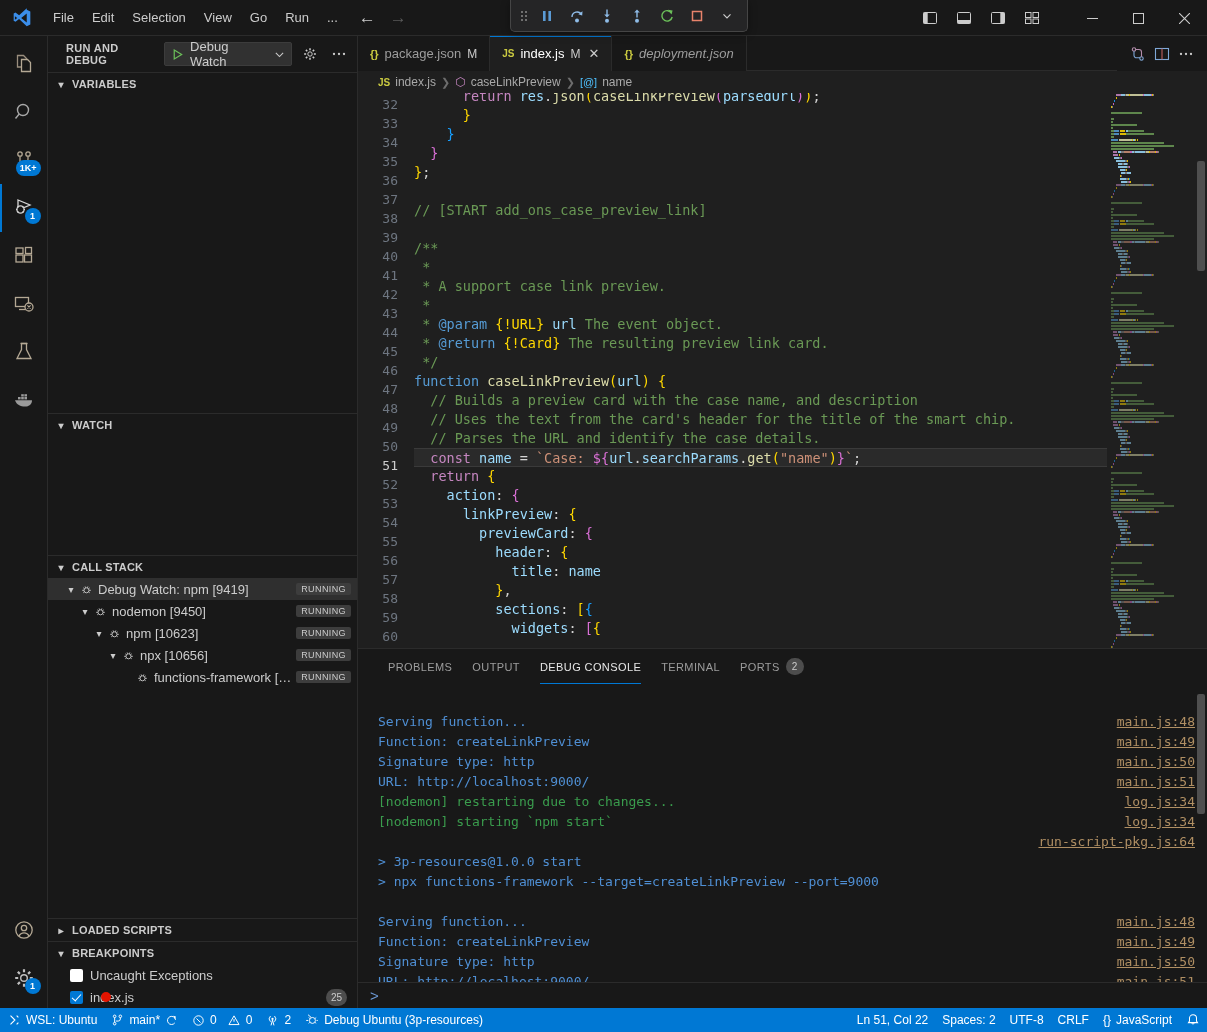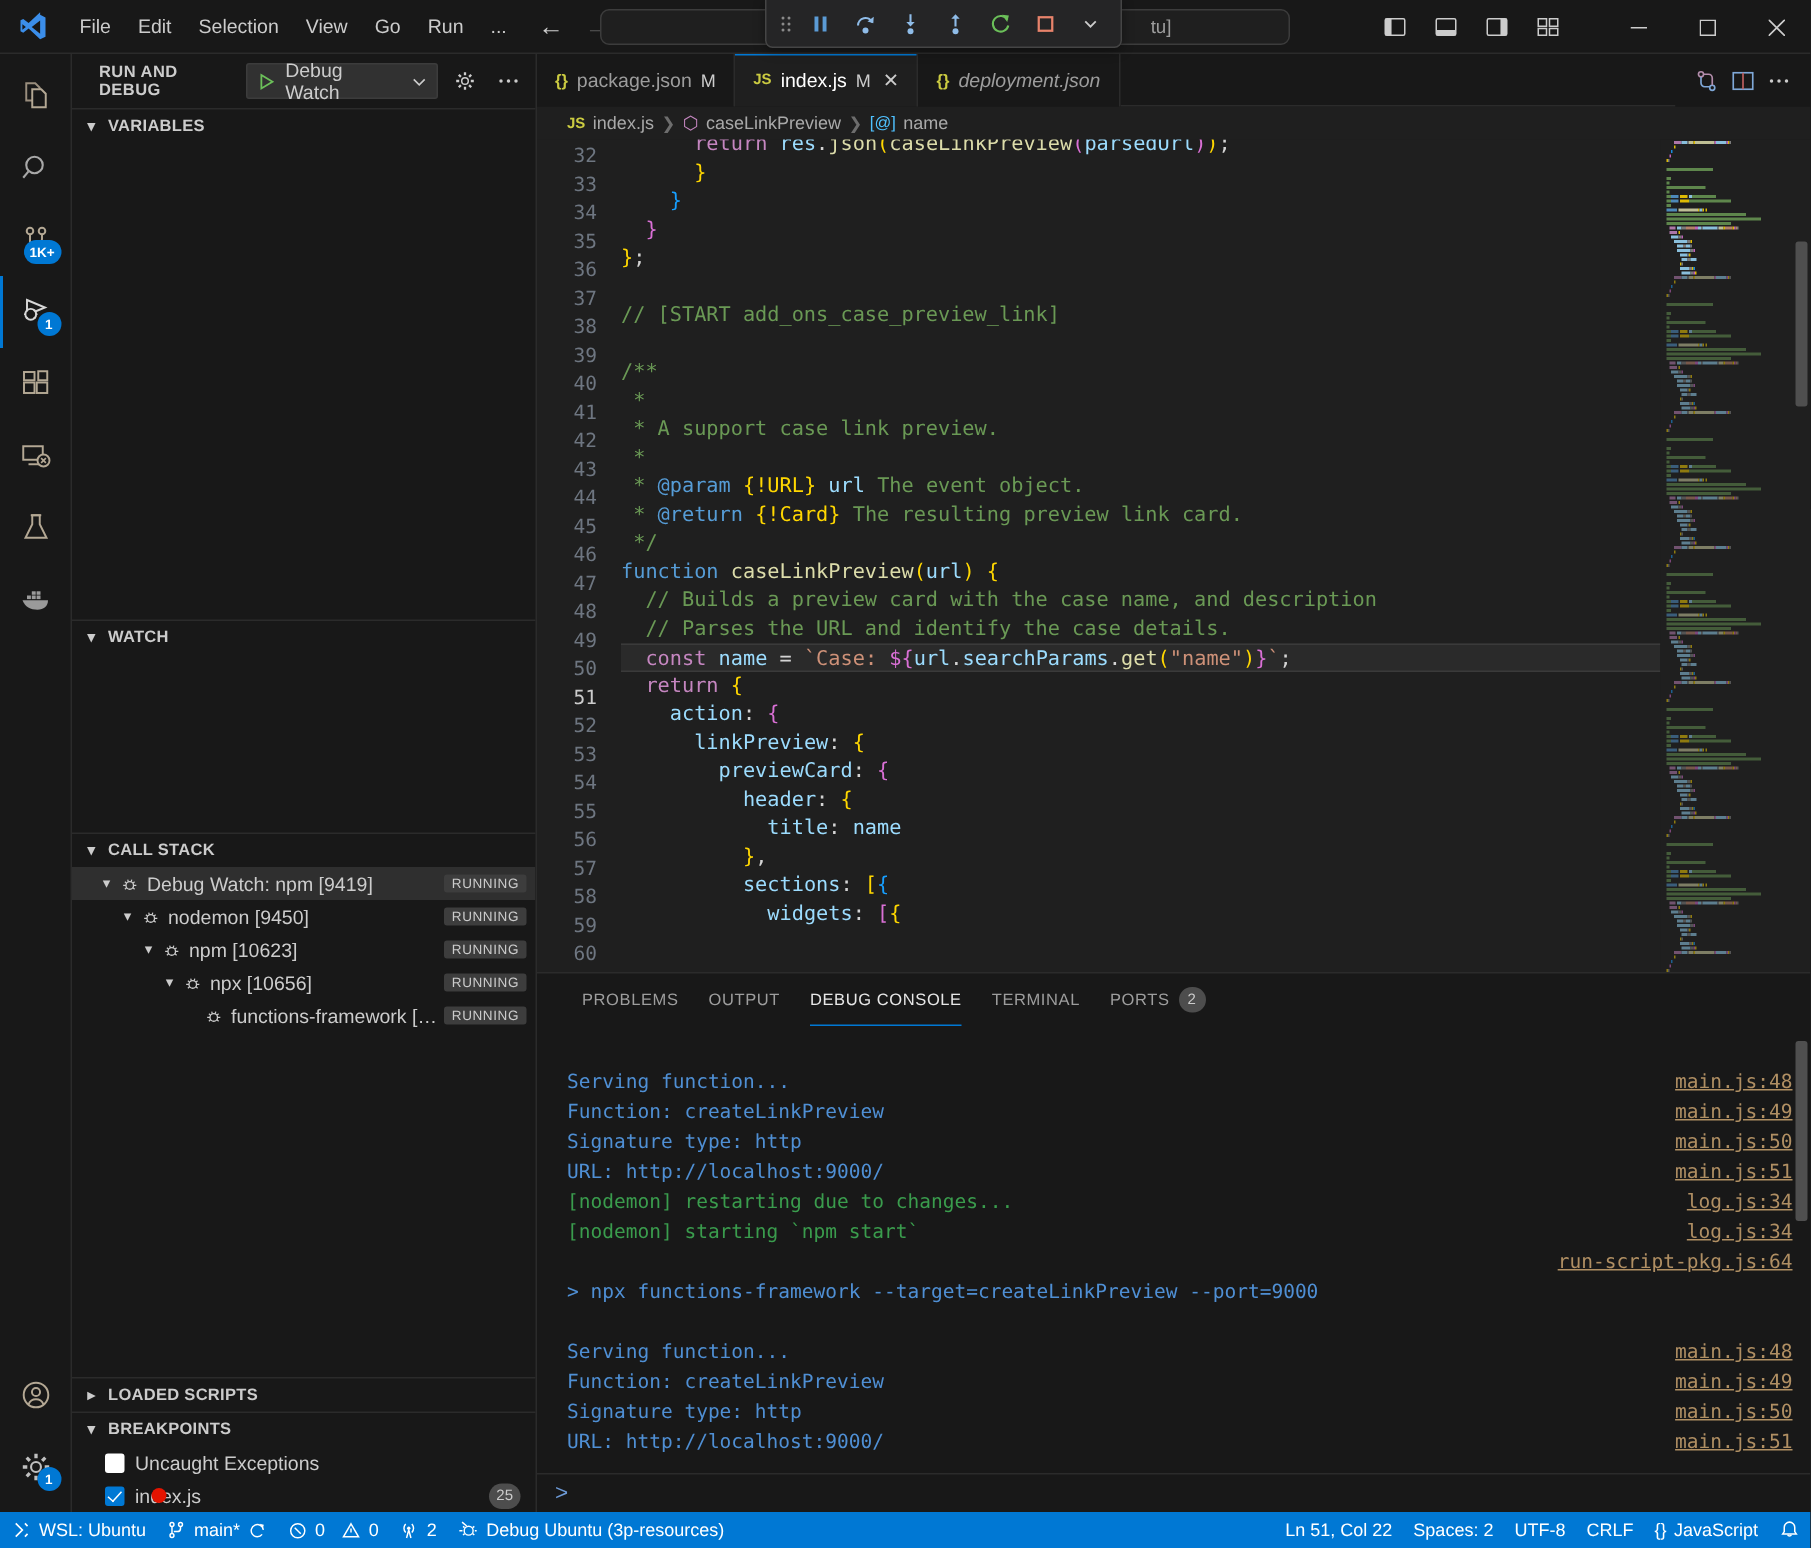--- a/index.html
+++ b/index.html
@@ -245,23 +245,20 @@
       <div class="menu-item">Edit</div>
       <div class="menu-item">Selection</div>
       <div class="menu-item">View</div>
       <div class="menu-item">Go</div>
       <div class="menu-item">Run</div>
       <div class="menu-item">...</div>
     </div>
     <div class="nav-arrows">
       <span class="nav-arrow">←</span>
       <span class="nav-arrow dim">→</span>
-    </div>
-    <div class="command-center">
-      <span class="cc-text">tu]</span>
     </div>
 
     <div class="layout-icons">
       <div class="layout-icon">
         <svg width="16" height="16" viewBox="0 0 16 16">
             <rect x="1.5" y="2.5" width="13" height="11" rx="1" fill="none" stroke="#cccccc"></rect>
             <rect x="1.5" y="2.5" width="4.2" height="11" fill="#cccccc"></rect>
           </svg>
       </div>
       <div class="layout-icon">
@@ -686,20 +683,21 @@
               <div class="cl">&nbsp;</div>
               <div class="cl"><span class="cmt">/**</span></div>
               <div class="cl"><span class="cmt"> *</span></div>
               <div class="cl"><span class="cmt"> * A support case link preview.</span></div>
               <div class="cl"><span class="cmt"> *</span></div>
               <div class="cl"><span class="cmt"> * </span><span class="jsdoc-t">@param</span><span> </span><span class="jsdoc-ty">{!URL}</span><span> </span><span class="jsdoc-n">url</span><span class="cmt"> The event object.</span></div>
               <div class="cl"><span class="cmt"> * </span><span class="jsdoc-t">@return</span><span> </span><span class="jsdoc-ty">{!Card}</span><span class="cmt"> The resulting preview link card.</span></div>
               <div class="cl"><span class="cmt"> */</span></div>
               <div class="cl"><span class="kw2">function</span><span> </span><span class="fn">caseLinkPreview</span><span class="b1">(</span><span class="var">url</span><span class="b1">)</span><span> </span><span class="b1">{</span></div>
               <div class="cl"><span class="cmt">  // Builds a preview card with the case name, and description</span></div>
+              <div class="cl"><span class="cmt">  // Uses the text from the card's header for the title of the smart chip.</span></div>
               <div class="cl"><span class="cmt">  // Parses the URL and identify the case details.</span></div>
               <div class="cl highlight"><span>  </span><span class="kw">const</span><span> </span><span class="var">name</span><span> = </span><span class="str">`Case: </span><span class="b2">${</span><span class="var">url</span><span>.</span><span class="prop">searchParams</span><span>.</span><span class="fn">get</span><span class="b1">(</span><span class="str">"name"</span><span class="b1">)</span><span class="b2">}</span><span class="str">`</span><span>;</span></div>
               <div class="cl"><span>  </span><span class="kw">return</span><span> </span><span class="b1">{</span></div>
               <div class="cl"><span>    </span><span class="var">action</span><span>: </span><span class="b2">{</span></div>
               <div class="cl"><span>      </span><span class="var">linkPreview</span><span>: </span><span class="b1">{</span></div>
               <div class="cl"><span>        </span><span class="var">previewCard</span><span>: </span><span class="b2">{</span></div>
               <div class="cl"><span>          </span><span class="var">header</span><span>: </span><span class="b1">{</span></div>
               <div class="cl"><span>            </span><span class="var">title</span><span>: </span><span class="var">name</span></div>
               <div class="cl"><span>          </span><span class="b1">}</span><span>,</span></div>
               <div class="cl"><span>          </span><span class="var">sections</span><span>: </span><span class="b1">[</span><span class="b3">{</span></div>
@@ -1787,20 +1785,23 @@
               <span class="con-text green">[nodemon] restarting due to changes...</span>
               <span class="con-link">log.js:34</span>
             </div>
             <div class="con-row">
               <span class="con-text green">[nodemon] starting `npm start`</span>
               <span class="con-link">log.js:34</span>
             </div>
             <div class="con-row">
               <span class="con-text"></span>
               <span class="con-link">run-script-pkg.js:64</span>
+            </div>
+            <div class="con-row">
+              <span class="con-text">&gt; 3p-resources@1.0.0 start</span>
             </div>
             <div class="con-row">
               <span class="con-text">&gt; npx functions-framework --target=createLinkPreview --port=9000</span>
             </div>
             <div class="con-row">
               <span class="con-text"></span>
             </div>
             <div class="con-row">
               <span class="con-text">Serving function...</span>
               <span class="con-link">main.js:48</span>

